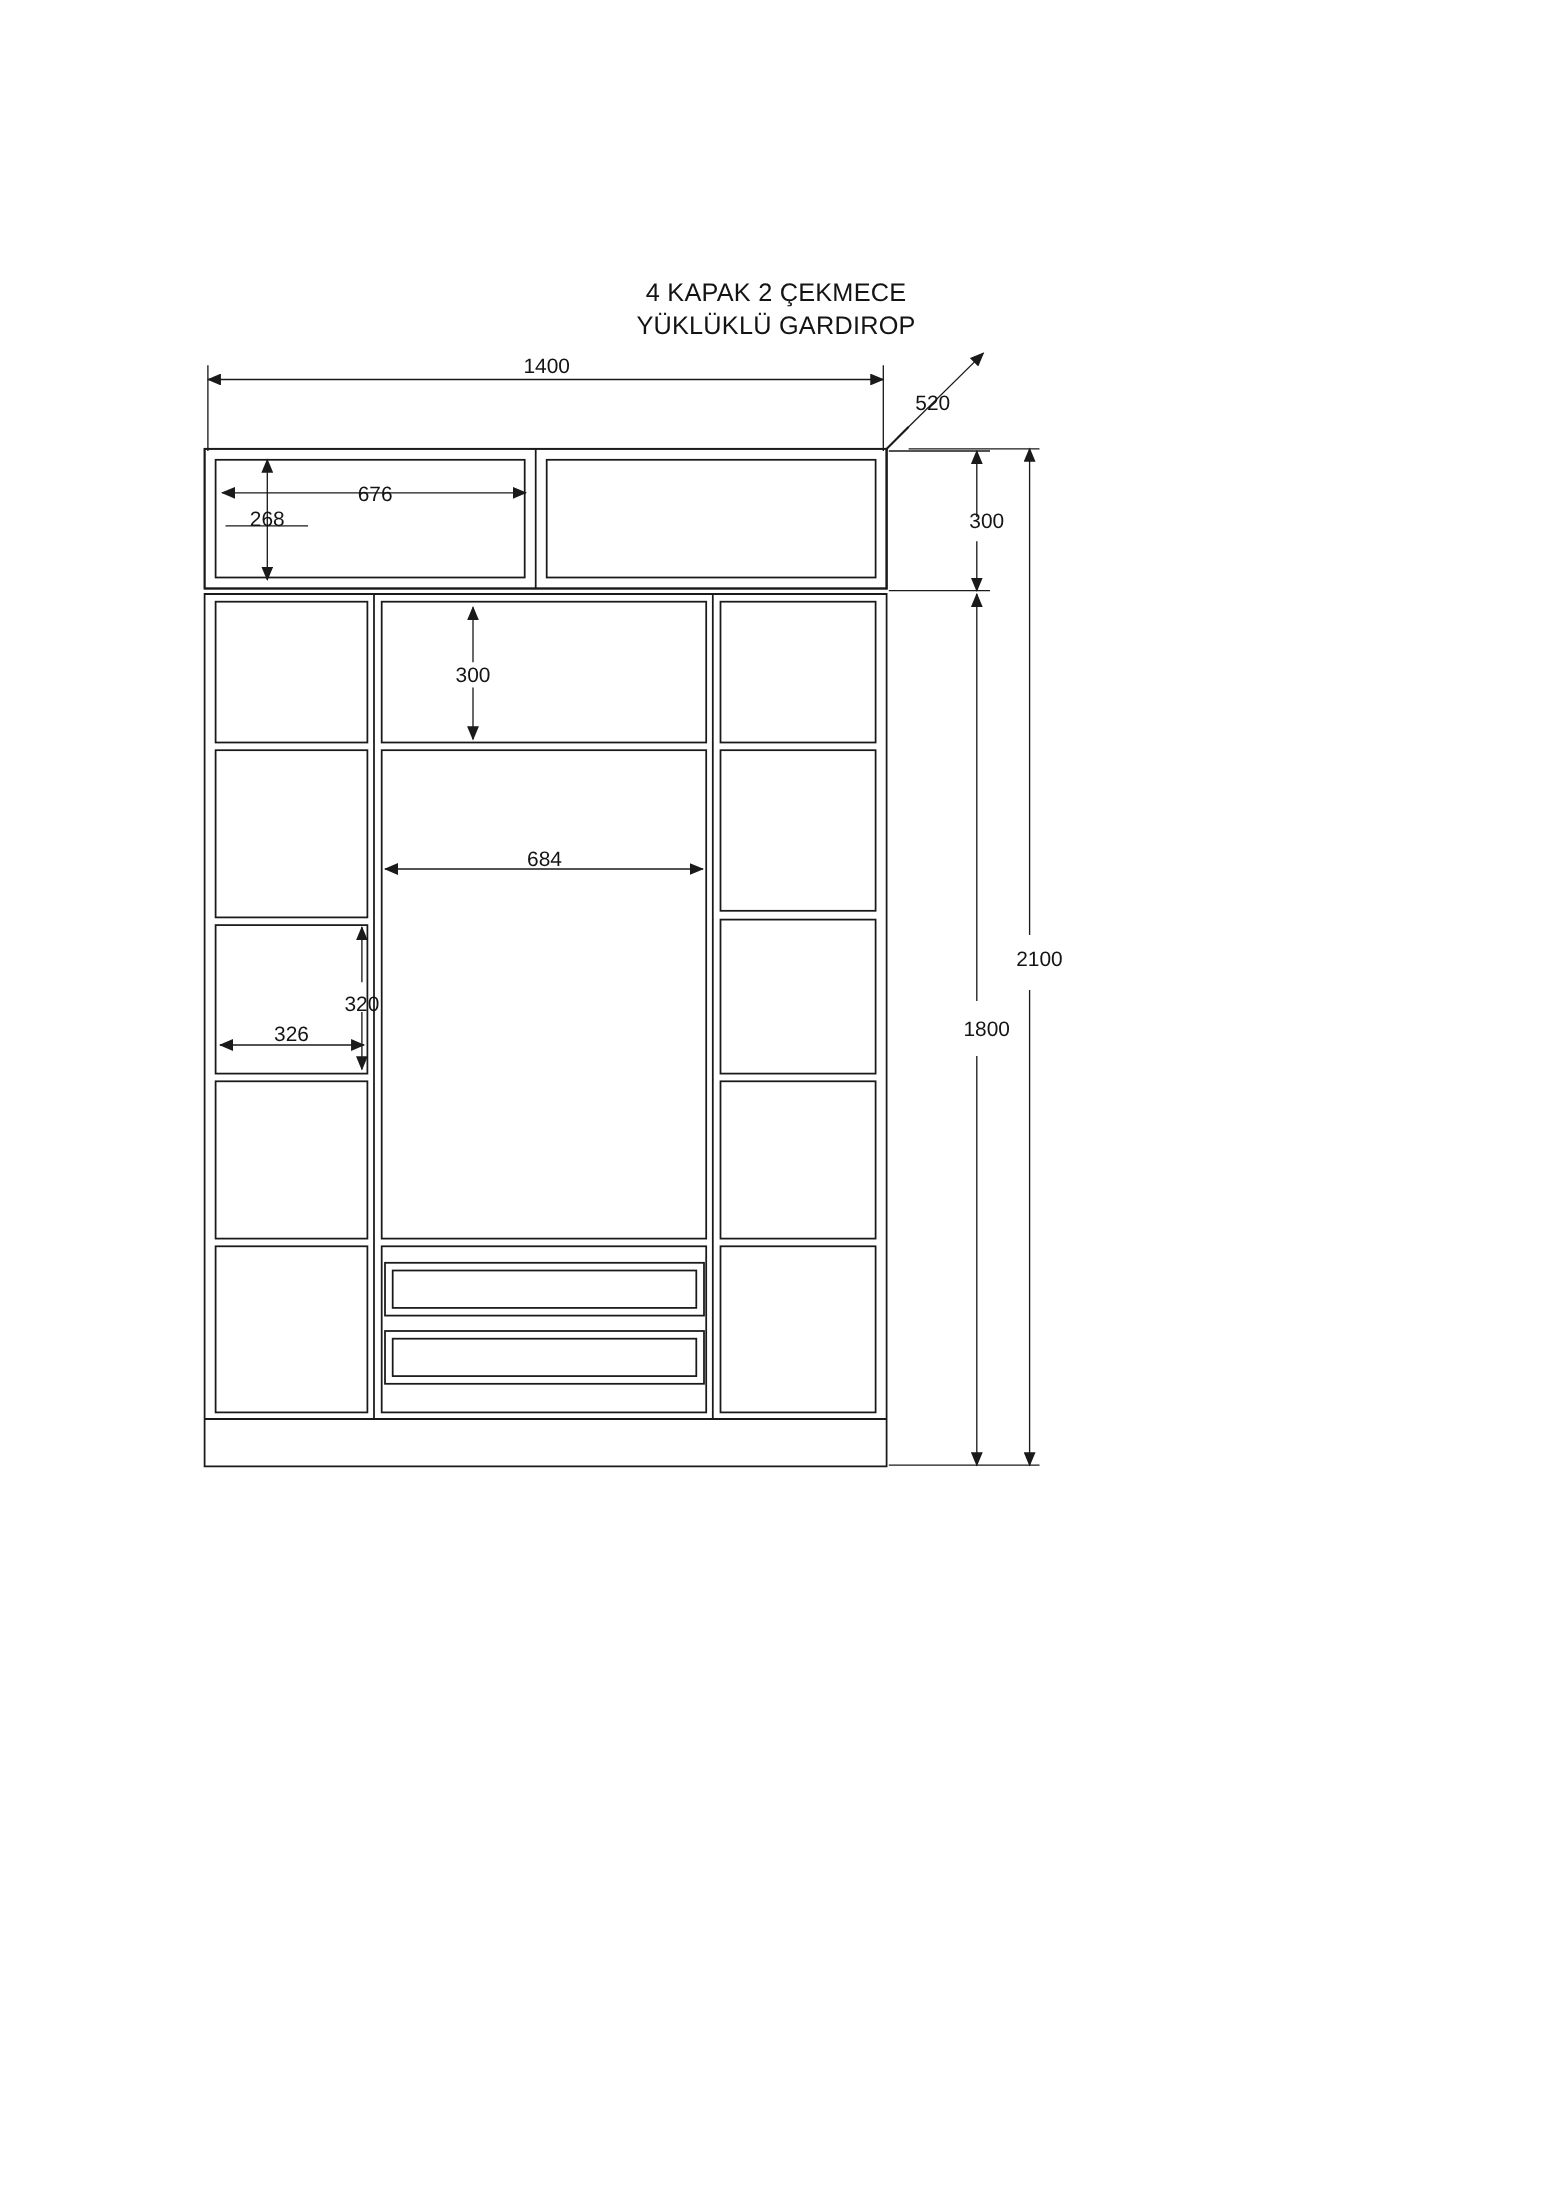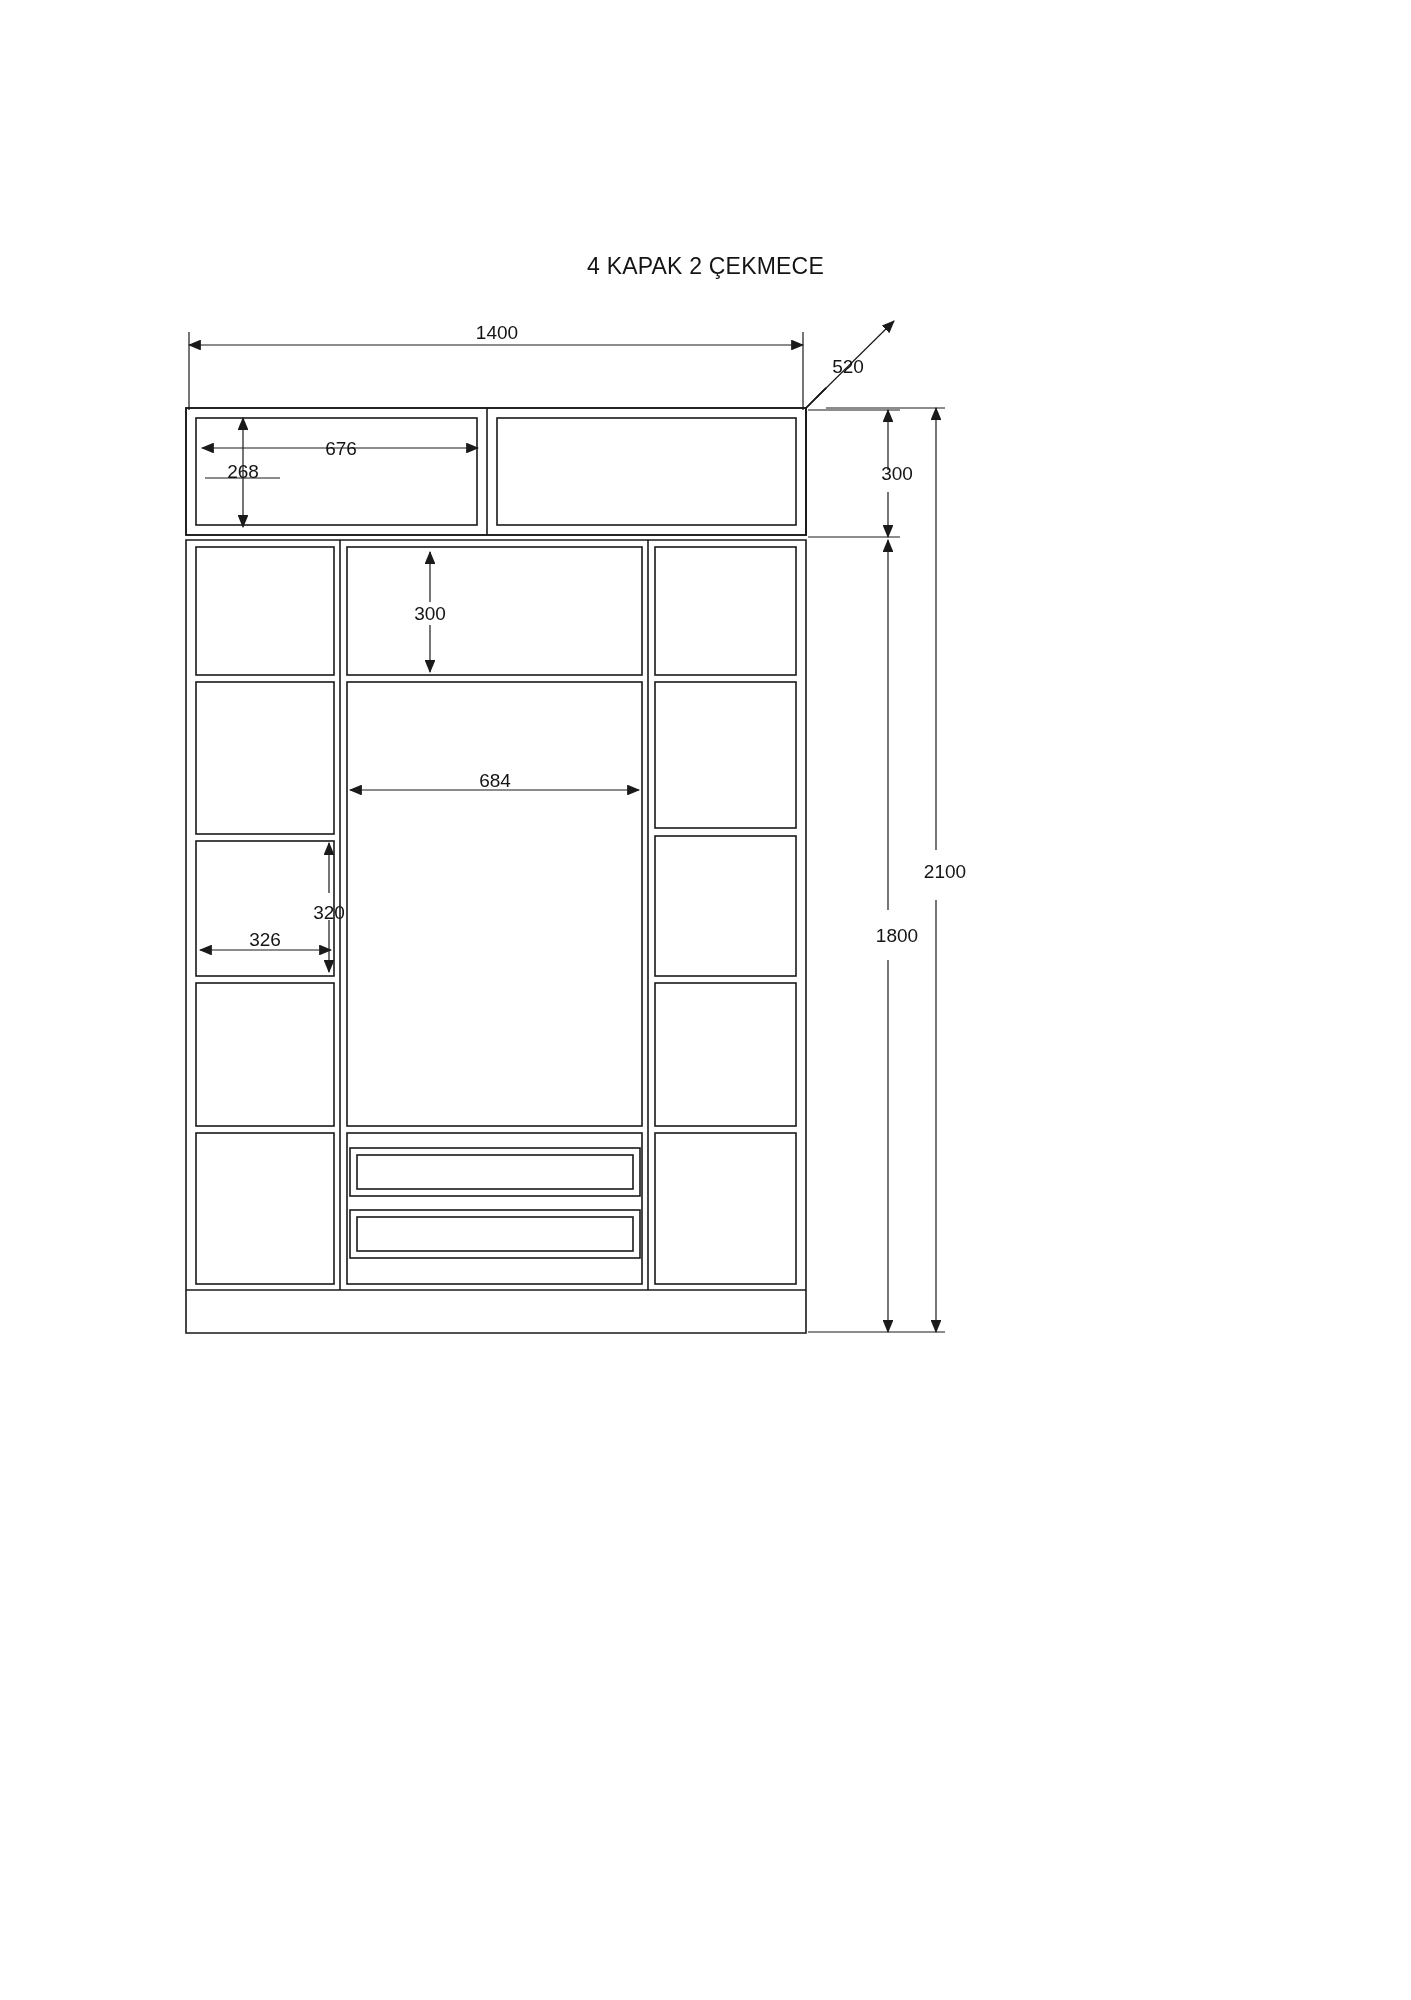--- a/index.html
+++ b/index.html
@@ -39,20 +39,21 @@
     fill: #141414;
   }
 </style>
 </head>
 <body>
 
 <div id="sheet">
 
   <div class="title-block">
     <span class="title-line">4 KAPAK 2 ÇEKMECE</span>
+    <span class="title-line">YÜKLÜKLÜ GARDIROP</span>
   </div>
 
   <svg width="1411" height="2000" viewBox="0 0 1411 2000">
     <defs>
       <marker id="arrEnd" viewBox="0 0 12 10" refX="11" refY="5" markerWidth="11" markerHeight="9" orient="auto">
         <path d="M0,0 L12,5 L0,10 z" fill="#1a1a1a"></path>
       </marker>
       <marker id="arrStart" viewBox="0 0 12 10" refX="1" refY="5" markerWidth="11" markerHeight="9" orient="auto">
         <path d="M12,0 L0,5 L12,10 z" fill="#1a1a1a"></path>
       </marker>

